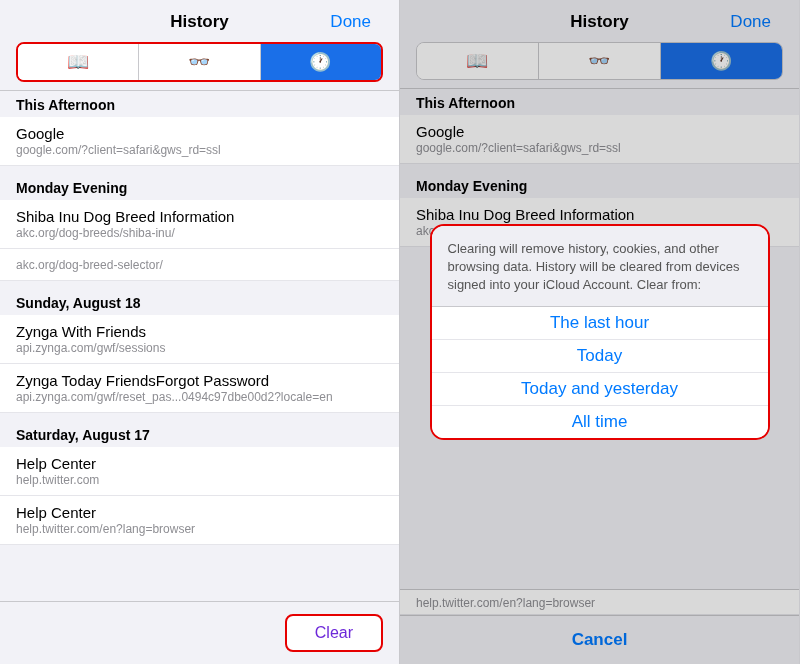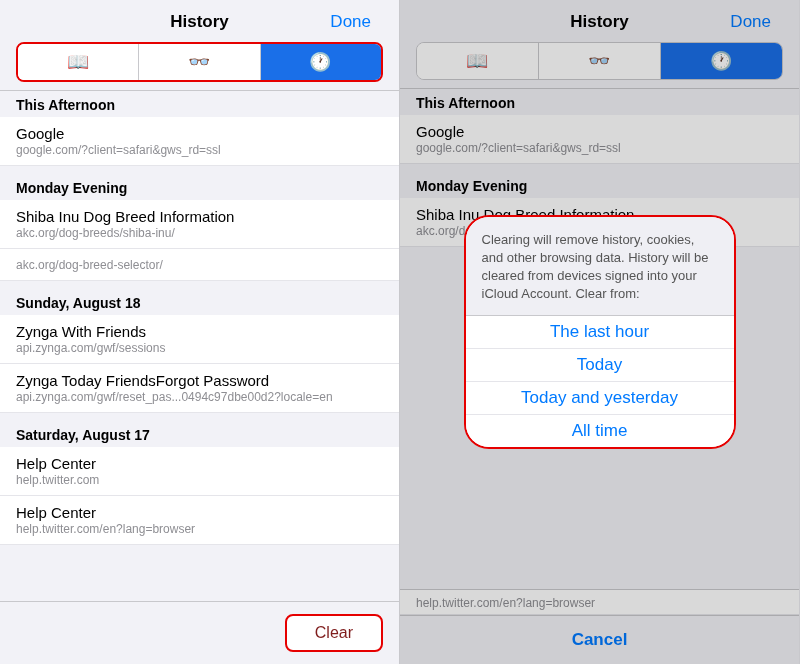--- a/index.html
+++ b/index.html
@@ -126,21 +126,21 @@
       padding: 12px 16px;
       background: #f2f2f7;
       display: flex;
       justify-content: flex-end;
     }
     .clear-btn {
       border: 2px solid #e60000;
       border-radius: 8px;
       padding: 8px 28px;
       background: #fff;
-      color: #7f1d1d;
+      color: #6d28d9;
       font-size: 16px;
       cursor: pointer;
     }
 
     
     .panel-right {
       position: relative;
     }
     .panel-right .content {
       overflow: hidden;
@@ -152,22 +152,22 @@
       top: 0; left: 0; right: 0; bottom: 0;
       background: rgba(0,0,0,0.15);
       display: flex;
       align-items: center;
       justify-content: center;
       z-index: 10;
     }
 
     .modal-box {
       background: #fff;
-      border-radius: 25px;
-      width: 272px;
+      border-radius: 14px;
+      width: 340px;
       overflow: hidden;
       border: 2.5px solid #e60000;
       margin: 0 16px;
     }
 
     .modal-message {
       padding: 14px 16px 12px;
       font-size: 13px;
       color: #555;
       line-height: 1.4;

